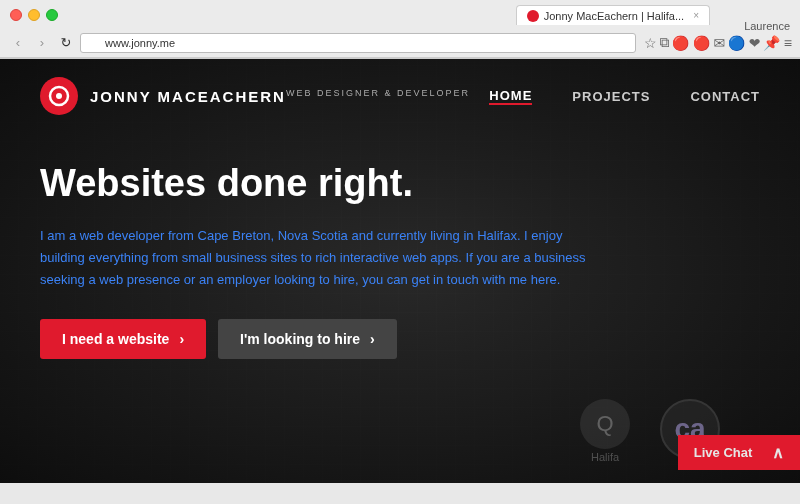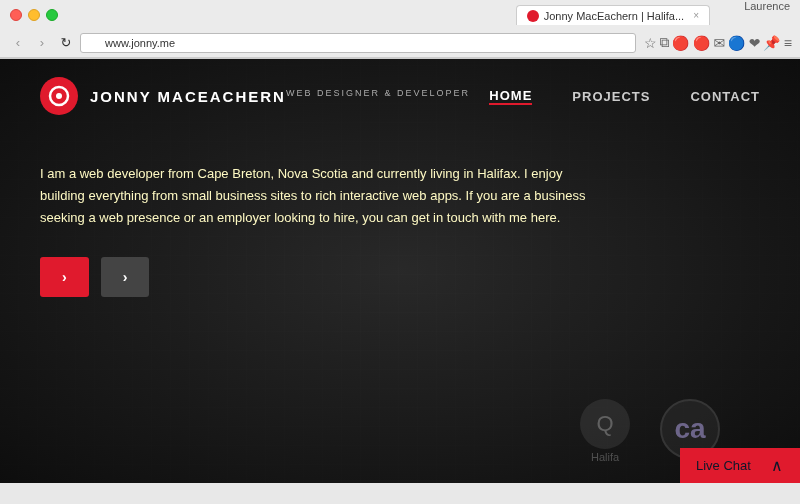--- a/index.html
+++ b/index.html
@@ -85,21 +85,21 @@
       color: #999;
       cursor: pointer;
       margin-left: 4px;
     }
 
     .user-name {
       font-size: 11px;
       color: #555;
       position: absolute;
       right: 10px;
-      top: 0;
+      top: 20px;
     }
 
     .toolbar {
       display: flex;
       align-items: center;
       padding: 4px 8px;
       height: 30px;
       gap: 4px;
       background: #ebebeb;
       border-bottom: 1px solid #ccc;
@@ -262,21 +262,21 @@
 
     .hero-title {
       color: #fff;
       font-size: 38px;
       font-weight: 800;
       margin-bottom: 20px;
       line-height: 1.1;
     }
 
     .hero-description {
-      color: #fef9c3;
+      color: #3b82f6;
       font-size: 13px;
       line-height: 1.7;
       max-width: 560px;
       margin-bottom: 28px;
     }
 
     .hero-buttons {
       display: flex;
       gap: 12px;
       align-items: center;
@@ -310,27 +310,27 @@
       gap: 10px;
     }
 
     .btn-arrow {
       font-size: 14px;
     }
 
     
     .live-chat {
       position: absolute;
-      bottom: 0;
+      bottom: 13px;
       right: 0;
       background: #e01a2d;
-      color: #0f172a;
+      color: #e5e5e5;
       padding: 8px 16px;
       font-size: 13px;
-      font-weight: 400;
+      font-weight: 700;
       display: flex;
       align-items: center;
       gap: 20px;
       z-index: 20;
       cursor: pointer;
       min-width: 120px;
     }
 
     .live-chat-chevron {
       font-size: 16px;
@@ -451,26 +451,29 @@
     </div>
 
     <div class="nav-links">
       <a class="nav-link active">HOME</a>
       <a class="nav-link">PROJECTS</a>
       <a class="nav-link">CONTACT</a>
     </div>
   </nav>
 
   <div class="hero">
+    <h1 class="hero-title">Websites done right.</h1>
     <p class="hero-description">I am a web developer from Cape Breton, Nova Scotia and currently living in Halifax. I enjoy building everything from small business sites to rich interactive web apps. If you are a business seeking a web presence or an employer looking to hire, you can get in touch with me here.</p>
     <div class="hero-buttons">
       <button class="btn-primary">
+        <span>I need a website</span>
         <span class="btn-arrow">›</span>
       </button>
       <button class="btn-secondary">
+        <span>I'm looking to hire</span>
         <span class="btn-arrow">›</span>
       </button>
     </div>
   </div>
 
   <div class="bottom-logos">
     <div class="quark-logo">
       <div class="quark-icon">Q</div>
       <span class="quark-text">Halifa</span>
     </div>

